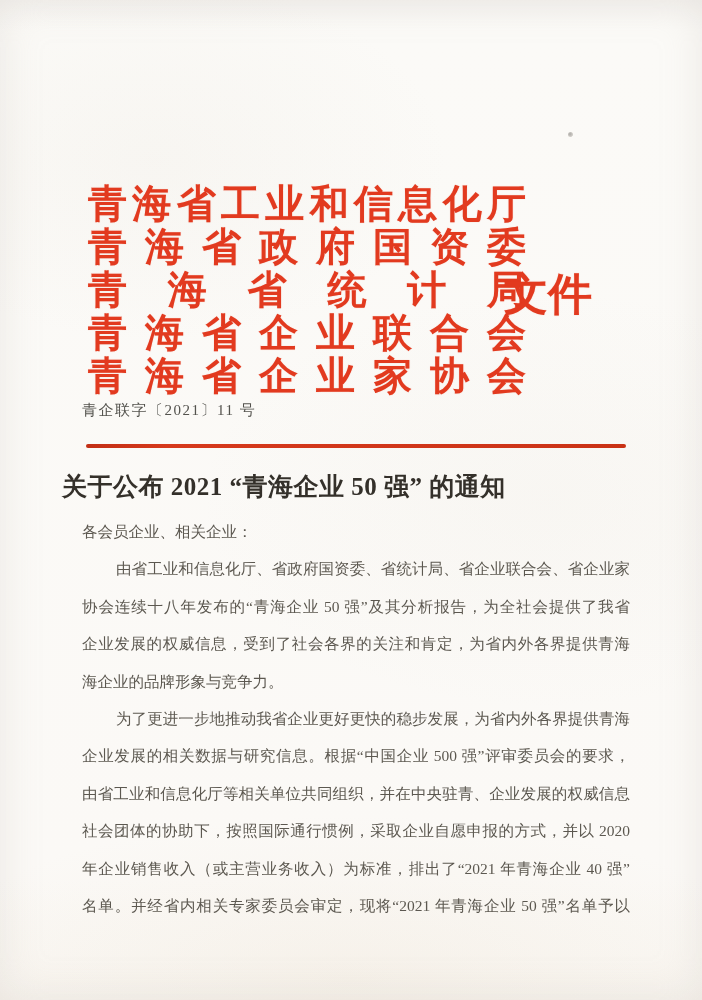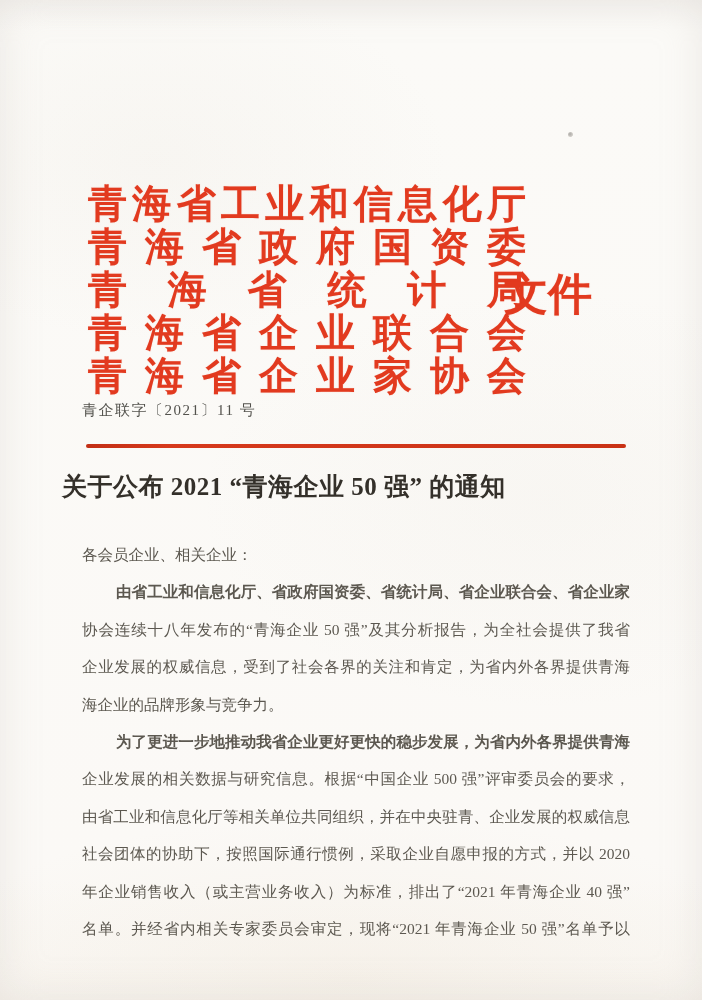--- a/index.html
+++ b/index.html
@@ -58,30 +58,30 @@
   .title {
     position:absolute; left:62px; top:470px; width:588px;
     margin:0;
     font-size:25px; font-weight:700;
     color:#34302a;
     letter-spacing:0.5px;
     white-space:nowrap;
   }
   
   .body-block {
-    position:absolute; left:82px; top:536px; width:548px;
+    position:absolute; left:82px; top:513px; width:548px;
     color:#5c5850;
     font-size:15.5px;
   }
   .line {
     height:37.4px; line-height:37.4px;
     white-space:nowrap;
   }
   .line.j { text-align:justify; text-align-last:justify; }
-  .line.i { text-indent:34px;font-weight:bold; }
+  .line.i { text-indent:34px; }
   
   .speck {
     position:absolute; left:568px; top:132px;
     width:5px; height:5px; border-radius:50%;
     background:radial-gradient(circle at 40% 40%, #9a9894, #c9c6c0 70%, transparent 75%);
     opacity:0.8;
   }
 </style>
 </head>
 <body>

